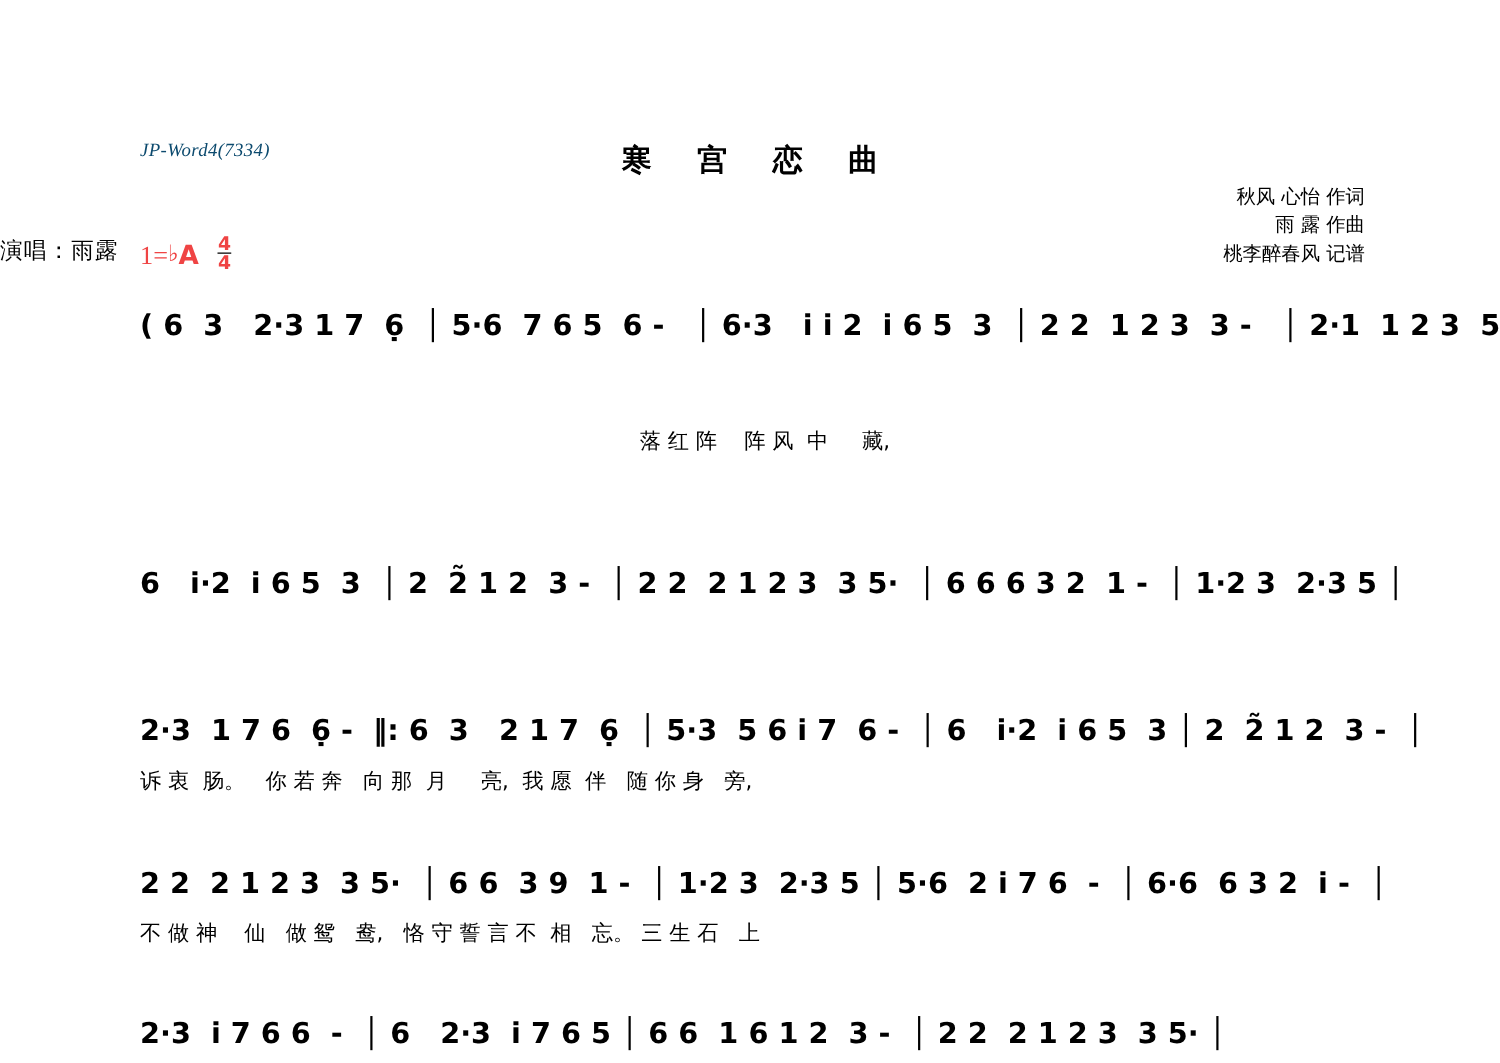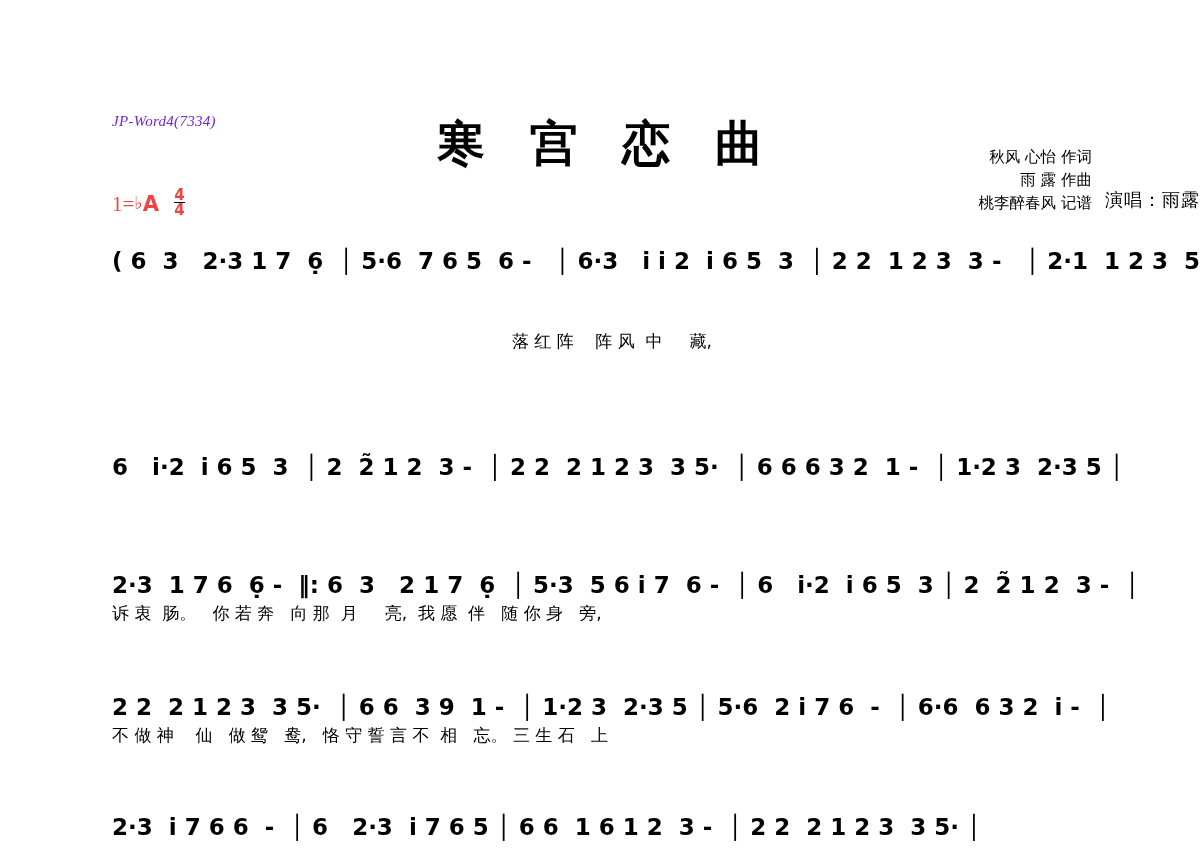--- a/index.html
+++ b/index.html
@@ -22,41 +22,41 @@
 
   
   .corner-code {
     position: absolute;
     left: 112px;
     top: 113px;
     font-family: "Liberation Serif", serif;
     font-style: italic;
     font-size: 15px;
     letter-spacing: 0.3px;
-    color: #6d28d9;
+    color: #0c4a6e;
   }
   .song-title {
     position: absolute;
     left: 0;
     top: 112px;
     width: 1200px;
     text-align: center;
     font-family: "DejaVu Sans", sans-serif;
     font-weight: bold;
-    font-size: 48px;
+    font-size: 24px;
     letter-spacing: 14px;
     text-indent: 14px;
     color: #000;
   }
   .singer {
     position: absolute;
     left: 0;
     top: 188px;
     width: 1200px;
-    text-align: right;
+    text-align: left;
     font-family: "DejaVu Sans", sans-serif;
     font-size: 18px;
     letter-spacing: 1px;
     color: #000;
   }
   .credits {
     position: absolute;
     right: 108px;
     top: 146px;
     text-align: right;
@@ -105,20 +105,21 @@
     font-weight: bold;
     letter-spacing: 0px;
     white-space: pre;
     line-height: 30px;
   }
   .lyrics {
     font-family: "DejaVu Sans", sans-serif;
     font-size: 17px;
     white-space: pre;
     line-height: 26px;
+    margin-top: 12px;
     color: #000;
   }
   .l1 { top: 246px; }
   .l2 { top: 328px; }
   .l3 { top: 452px; }
   .l4 { top: 570px; }
   .l5 { top: 692px; }
   .l6 { top: 812px; }
 </style>
 </head>

